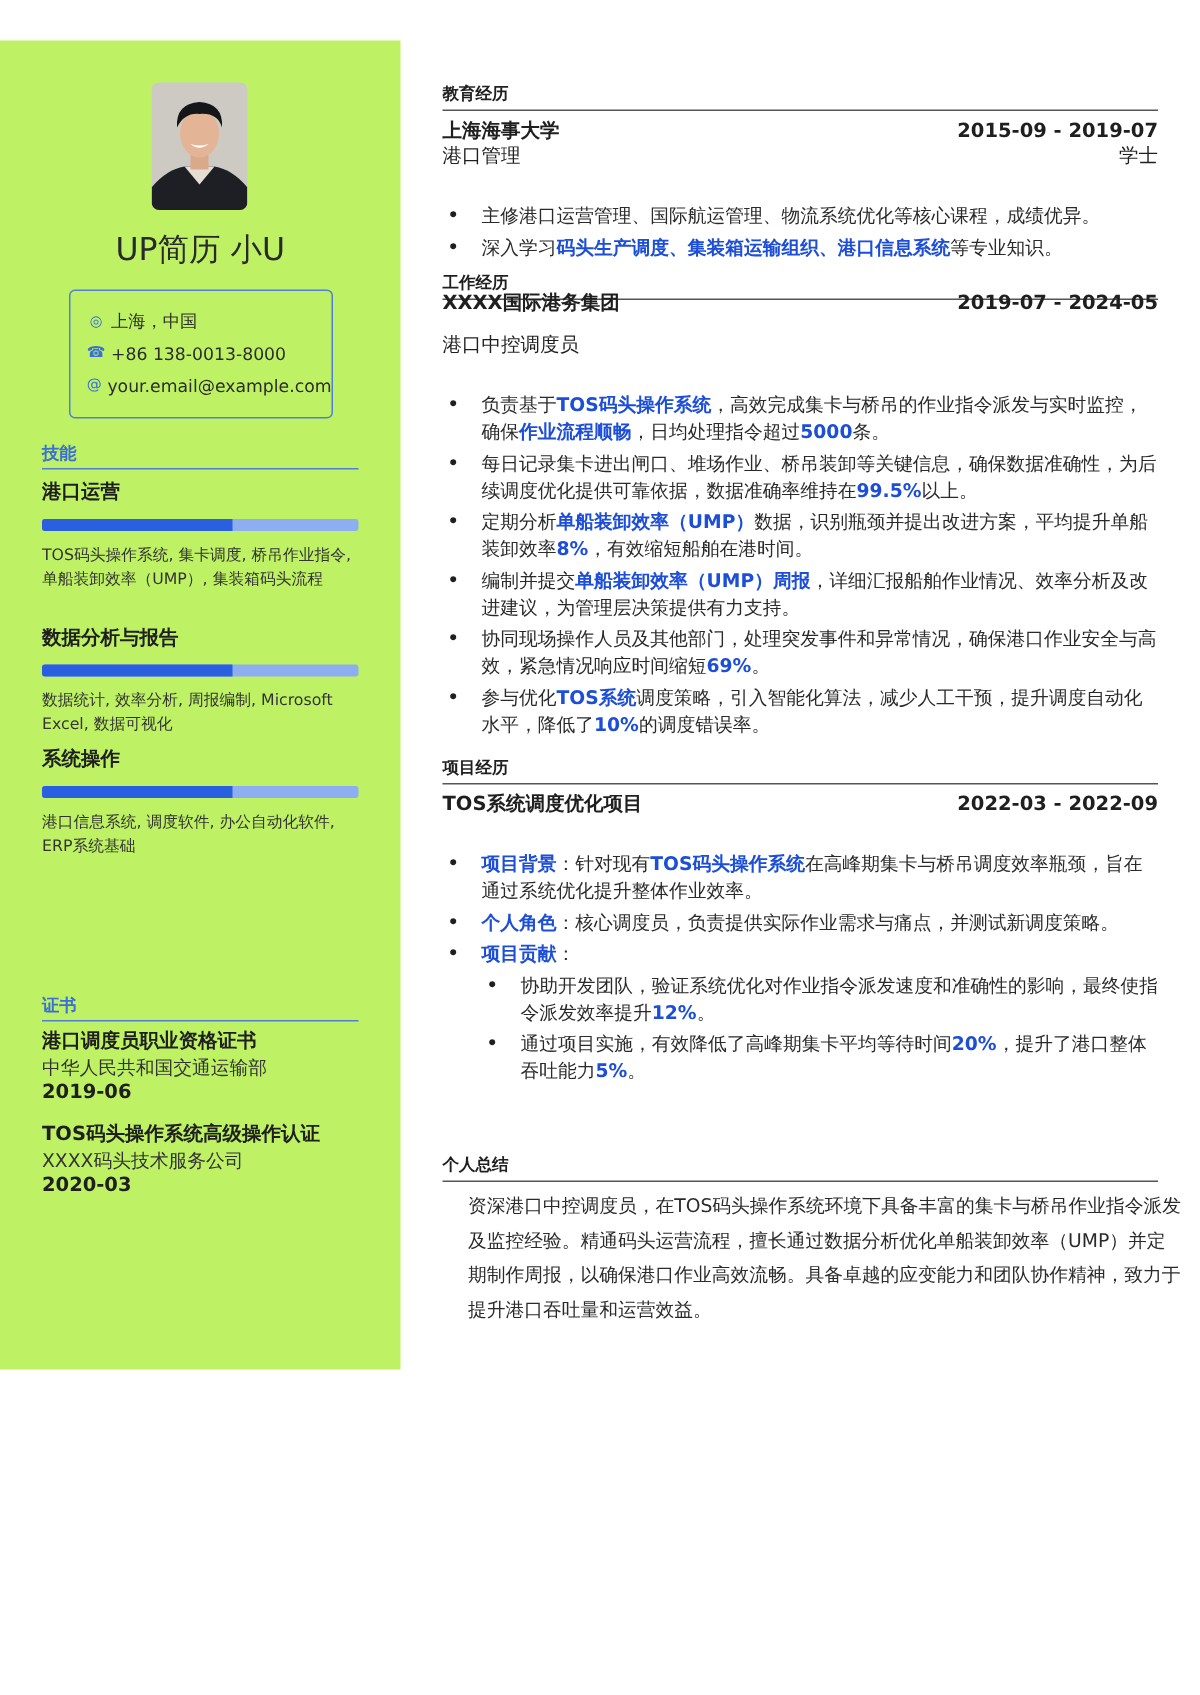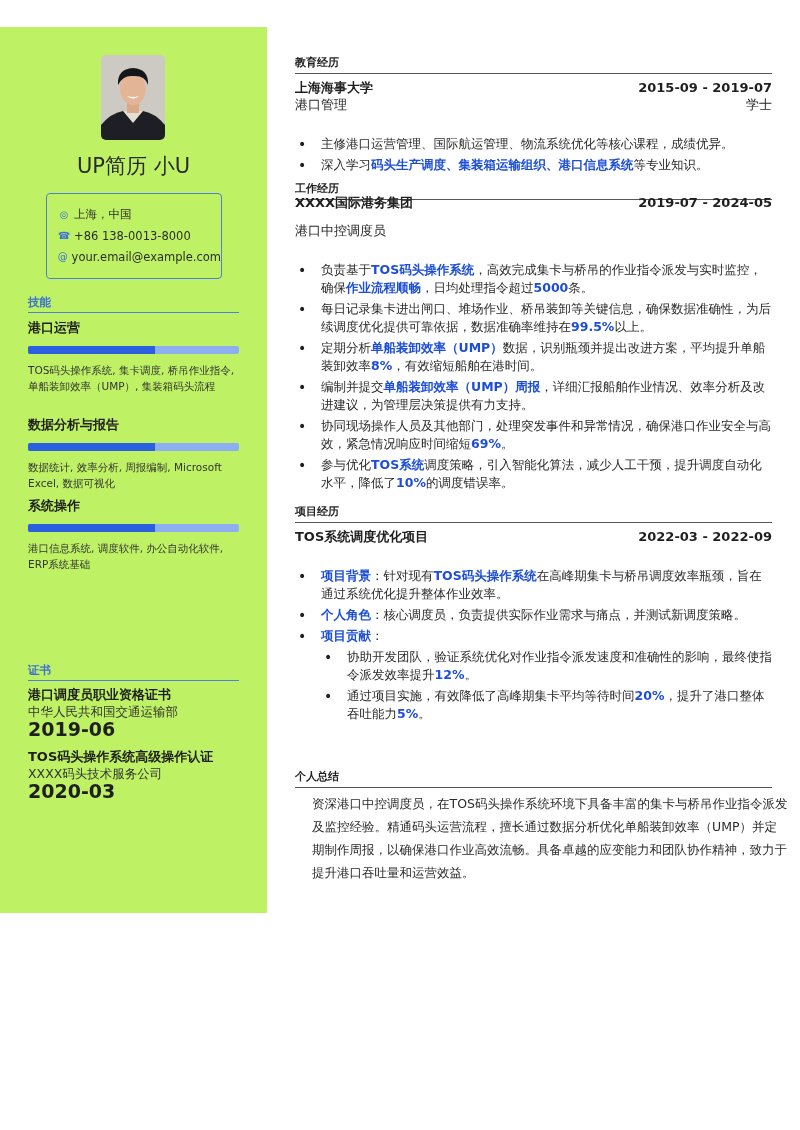--- a/index.html
+++ b/index.html
@@ -31,21 +31,21 @@
   }
   .skill { position: absolute; left: 28px; width: 211px; }
   .skill-name { font-size: 13px; font-weight: bold; color: #1f1f1f; }
   .skill-bar { margin-top: 9px; height: 8px; width: 211px; background: #8eaef2; border-radius: 2px; position: relative; }
   .skill-fill { position: absolute; left: 0; top: 0; bottom: 0; width: 60%; background: #2a5fe0; border-radius: 2px 0 0 2px; }
   .skill-desc { margin-top: 8px; font-size: 10.5px; line-height: 16px; color: #333; }
 
   .cert { position: absolute; left: 28px; width: 220px; }
   .cert-title { font-size: 13px; font-weight: bold; color: #1f1f1f; line-height: 17px; }
   .cert-org { font-size: 12.5px; color: #333; line-height: 17px; }
-  .cert-date { font-size: 19px; font-weight: bold; color: #1f1f1f; line-height: 18px; }
+  .cert-date { font-size: 13px; font-weight: bold; color: #1f1f1f; line-height: 18px; }
 
   .main { position: absolute; left: 295px; top: 0; width: 477px; }
   .sec-title {
     position: absolute; left: 0; width: 477px; font-size: 11px; font-weight: bold; color: #1f1f1f;
     border-bottom: 1.5px solid #555; padding-bottom: 3px;
   }
   .row-head { position: absolute; left: 0; width: 477px; display: flex; justify-content: space-between; font-size: 13px; line-height: 18px; }
   .row-head .b { font-weight: bold; }
   .row-head .n { font-weight: normal; }
   .bullets { position: absolute; left: 0; width: 477px; list-style: none; margin-top: 15px; }

